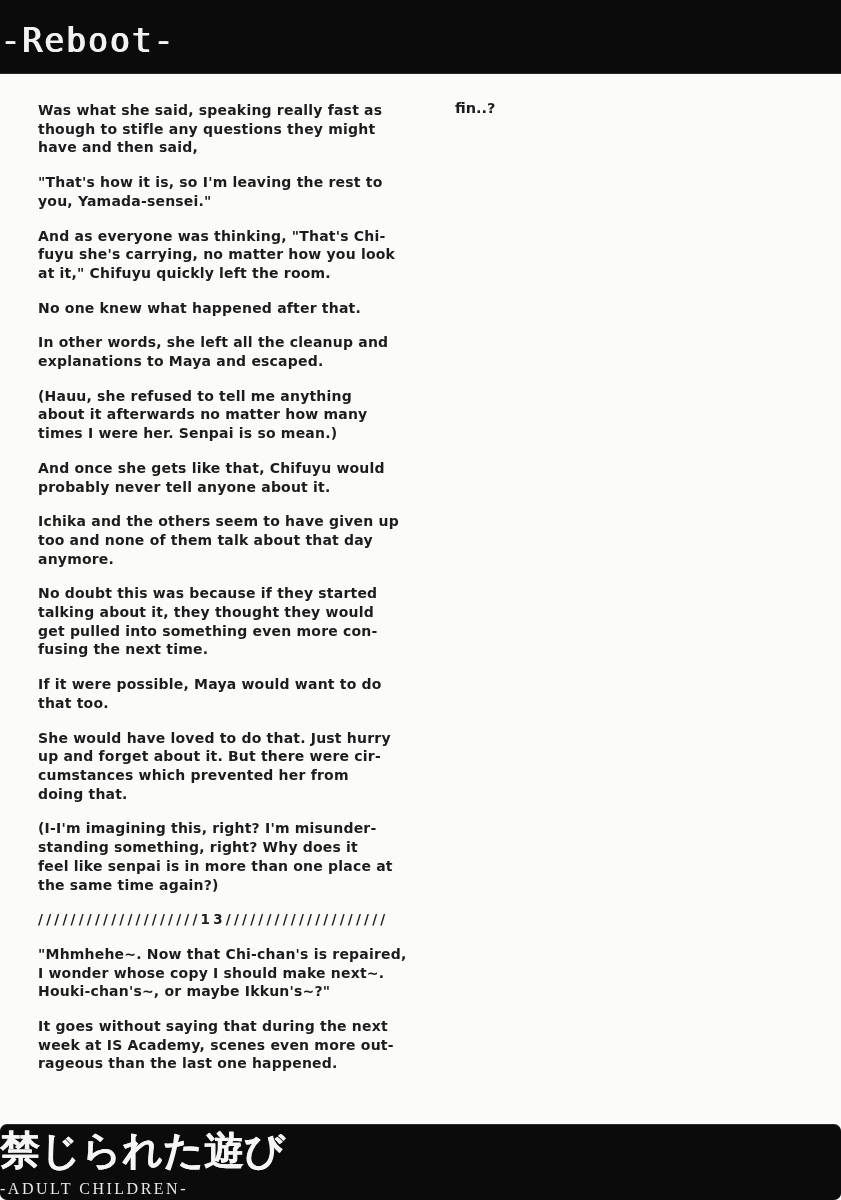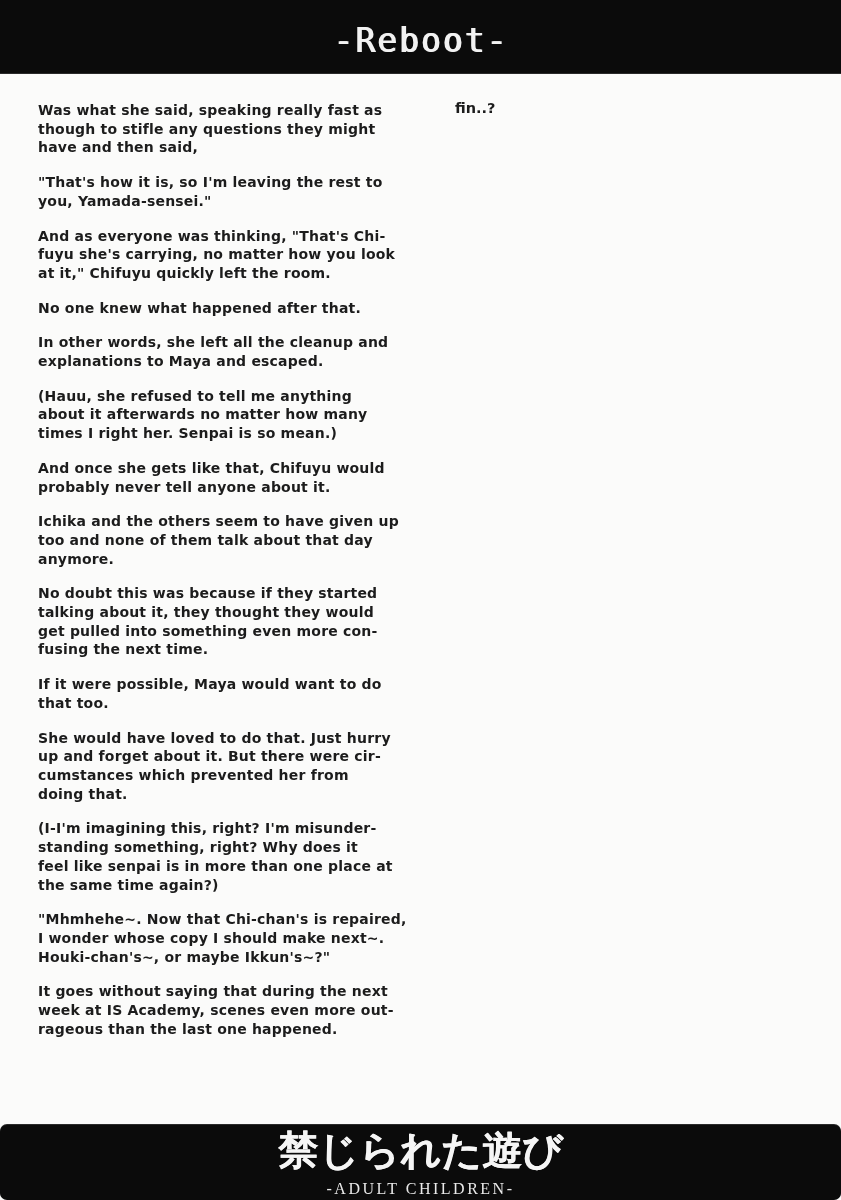--- a/index.html
+++ b/index.html
@@ -19,21 +19,21 @@
     width:841px;height:1200px;
     background:var(--paper);
     overflow:hidden;
   }
   
   .bar{
     position:absolute;left:0;width:841px;
     background:var(--bar);
     color:var(--bar-text);
     display:flex;flex-direction:column;
-    align-items:center;justify-content:center;
+    align-items:flex-start;justify-content:center;
   }
   .bar.top{
     top:0;height:73px;
     box-shadow:0 1px 0 #2a2a2a;
   }
   .reboot{
     font-family:"DejaVu Sans Mono","Liberation Mono",monospace;
     font-size:33px;
     letter-spacing:2px;
     padding-top:8px;
@@ -112,40 +112,41 @@
     <p>"That's how it is, so I'm leaving the rest to
 you, Yamada-sensei."</p>
     <p>And as everyone was thinking, "That's Chi-
 fuyu she's carrying, no matter how you look
 at it," Chifuyu quickly left the room.</p>
     <p>No one knew what happened after that.</p>
     <p>In other words, she left all the cleanup and
 explanations to Maya and escaped.</p>
     <p>(Hauu, she refused to tell me anything
 about it afterwards no matter how many
-times I right her. Senpai is so mean.)</p>
+times I were her. Senpai is so mean.)</p>
     <p>And once she gets like that, Chifuyu would
 probably never tell anyone about it.</p>
     <p>Ichika and the others seem to have given up
 too and none of them talk about that day
 anymore.</p>
     <p>No doubt this was because if they started
 talking about it, they thought they would
 get pulled into something even more con-
 fusing the next time.</p>
     <p>If it were possible, Maya would want to do
 that too.</p>
     <p>She would have loved to do that. Just hurry
 up and forget about it. But there were cir-
 cumstances which prevented her from
 doing that.</p>
     <p>(I-I'm imagining this, right? I'm misunder-
 standing something, right? Why does it
 feel like senpai is in more than one place at
 the same time again?)</p>
+    <p class="divider">////////////////////13////////////////////</p>
     <p>"Mhmhehe~. Now that Chi-chan's is repaired,
 I wonder whose copy I should make next~.
 Houki-chan's~, or maybe Ikkun's~?"</p>
     <p>It goes without saying that during the next
 week at IS Academy, scenes even more out-
 rageous than the last one happened.</p>
   </main>
 
   <div class="fin">fin..?</div>
 

